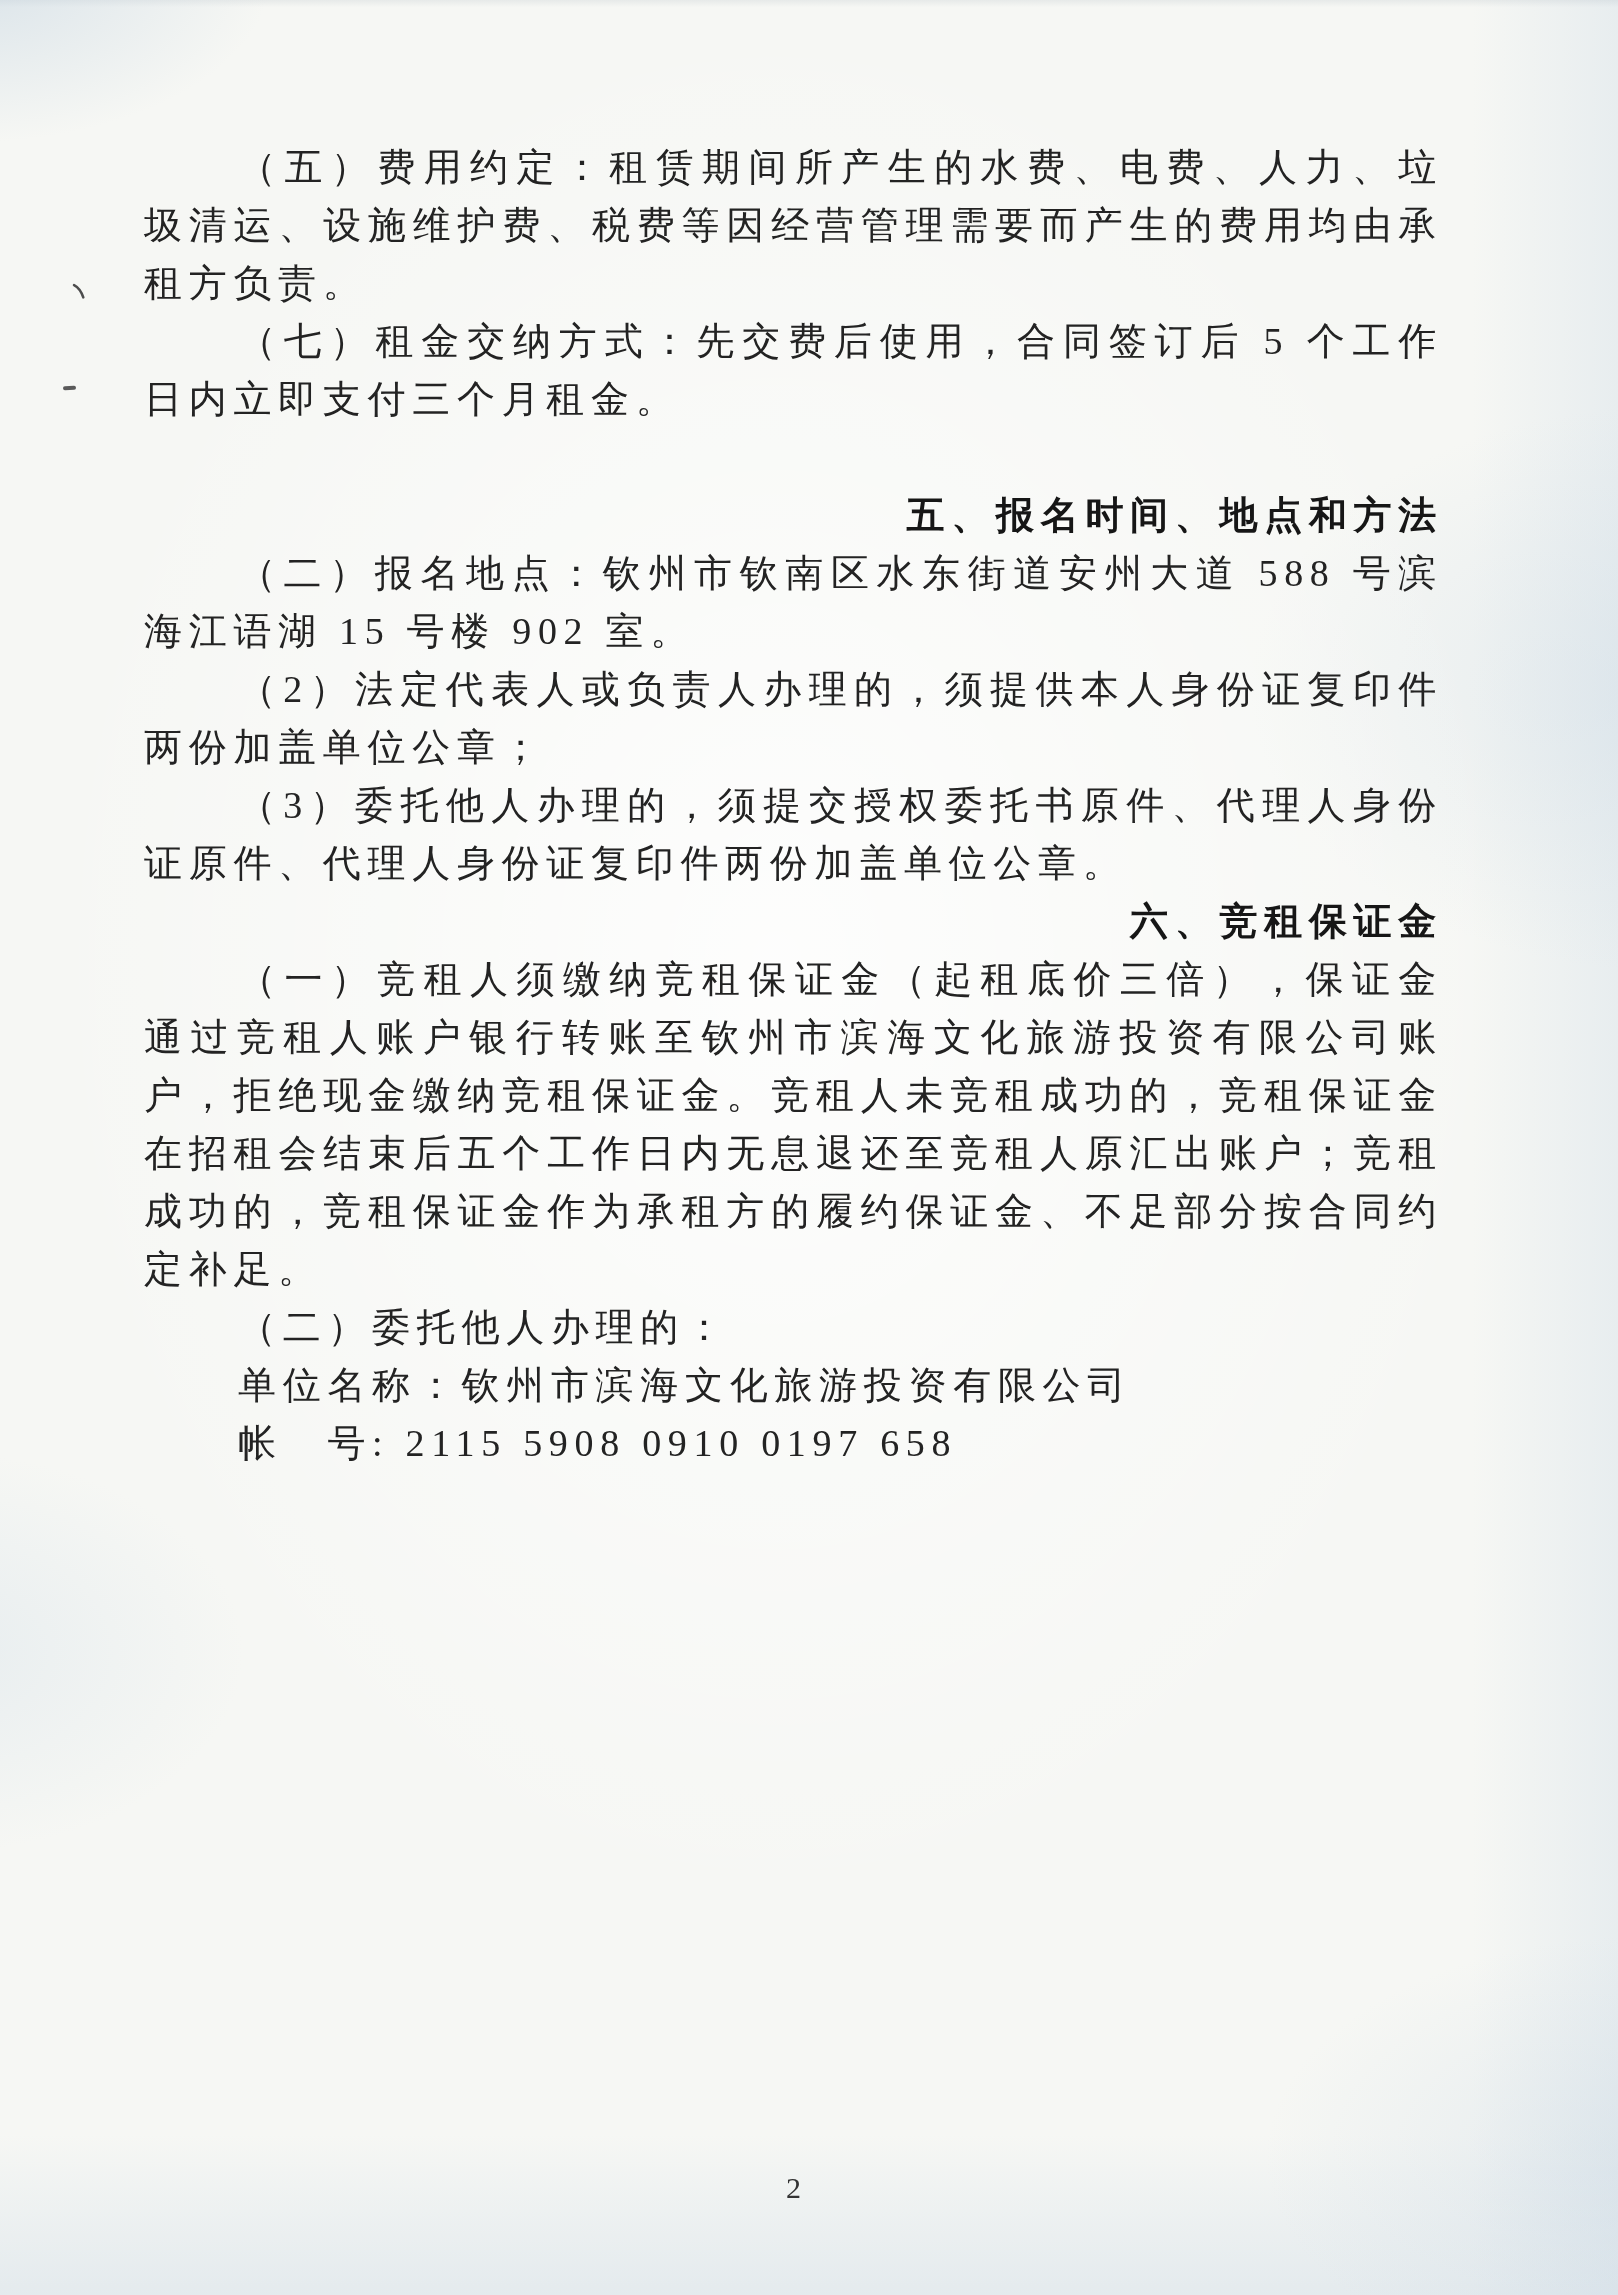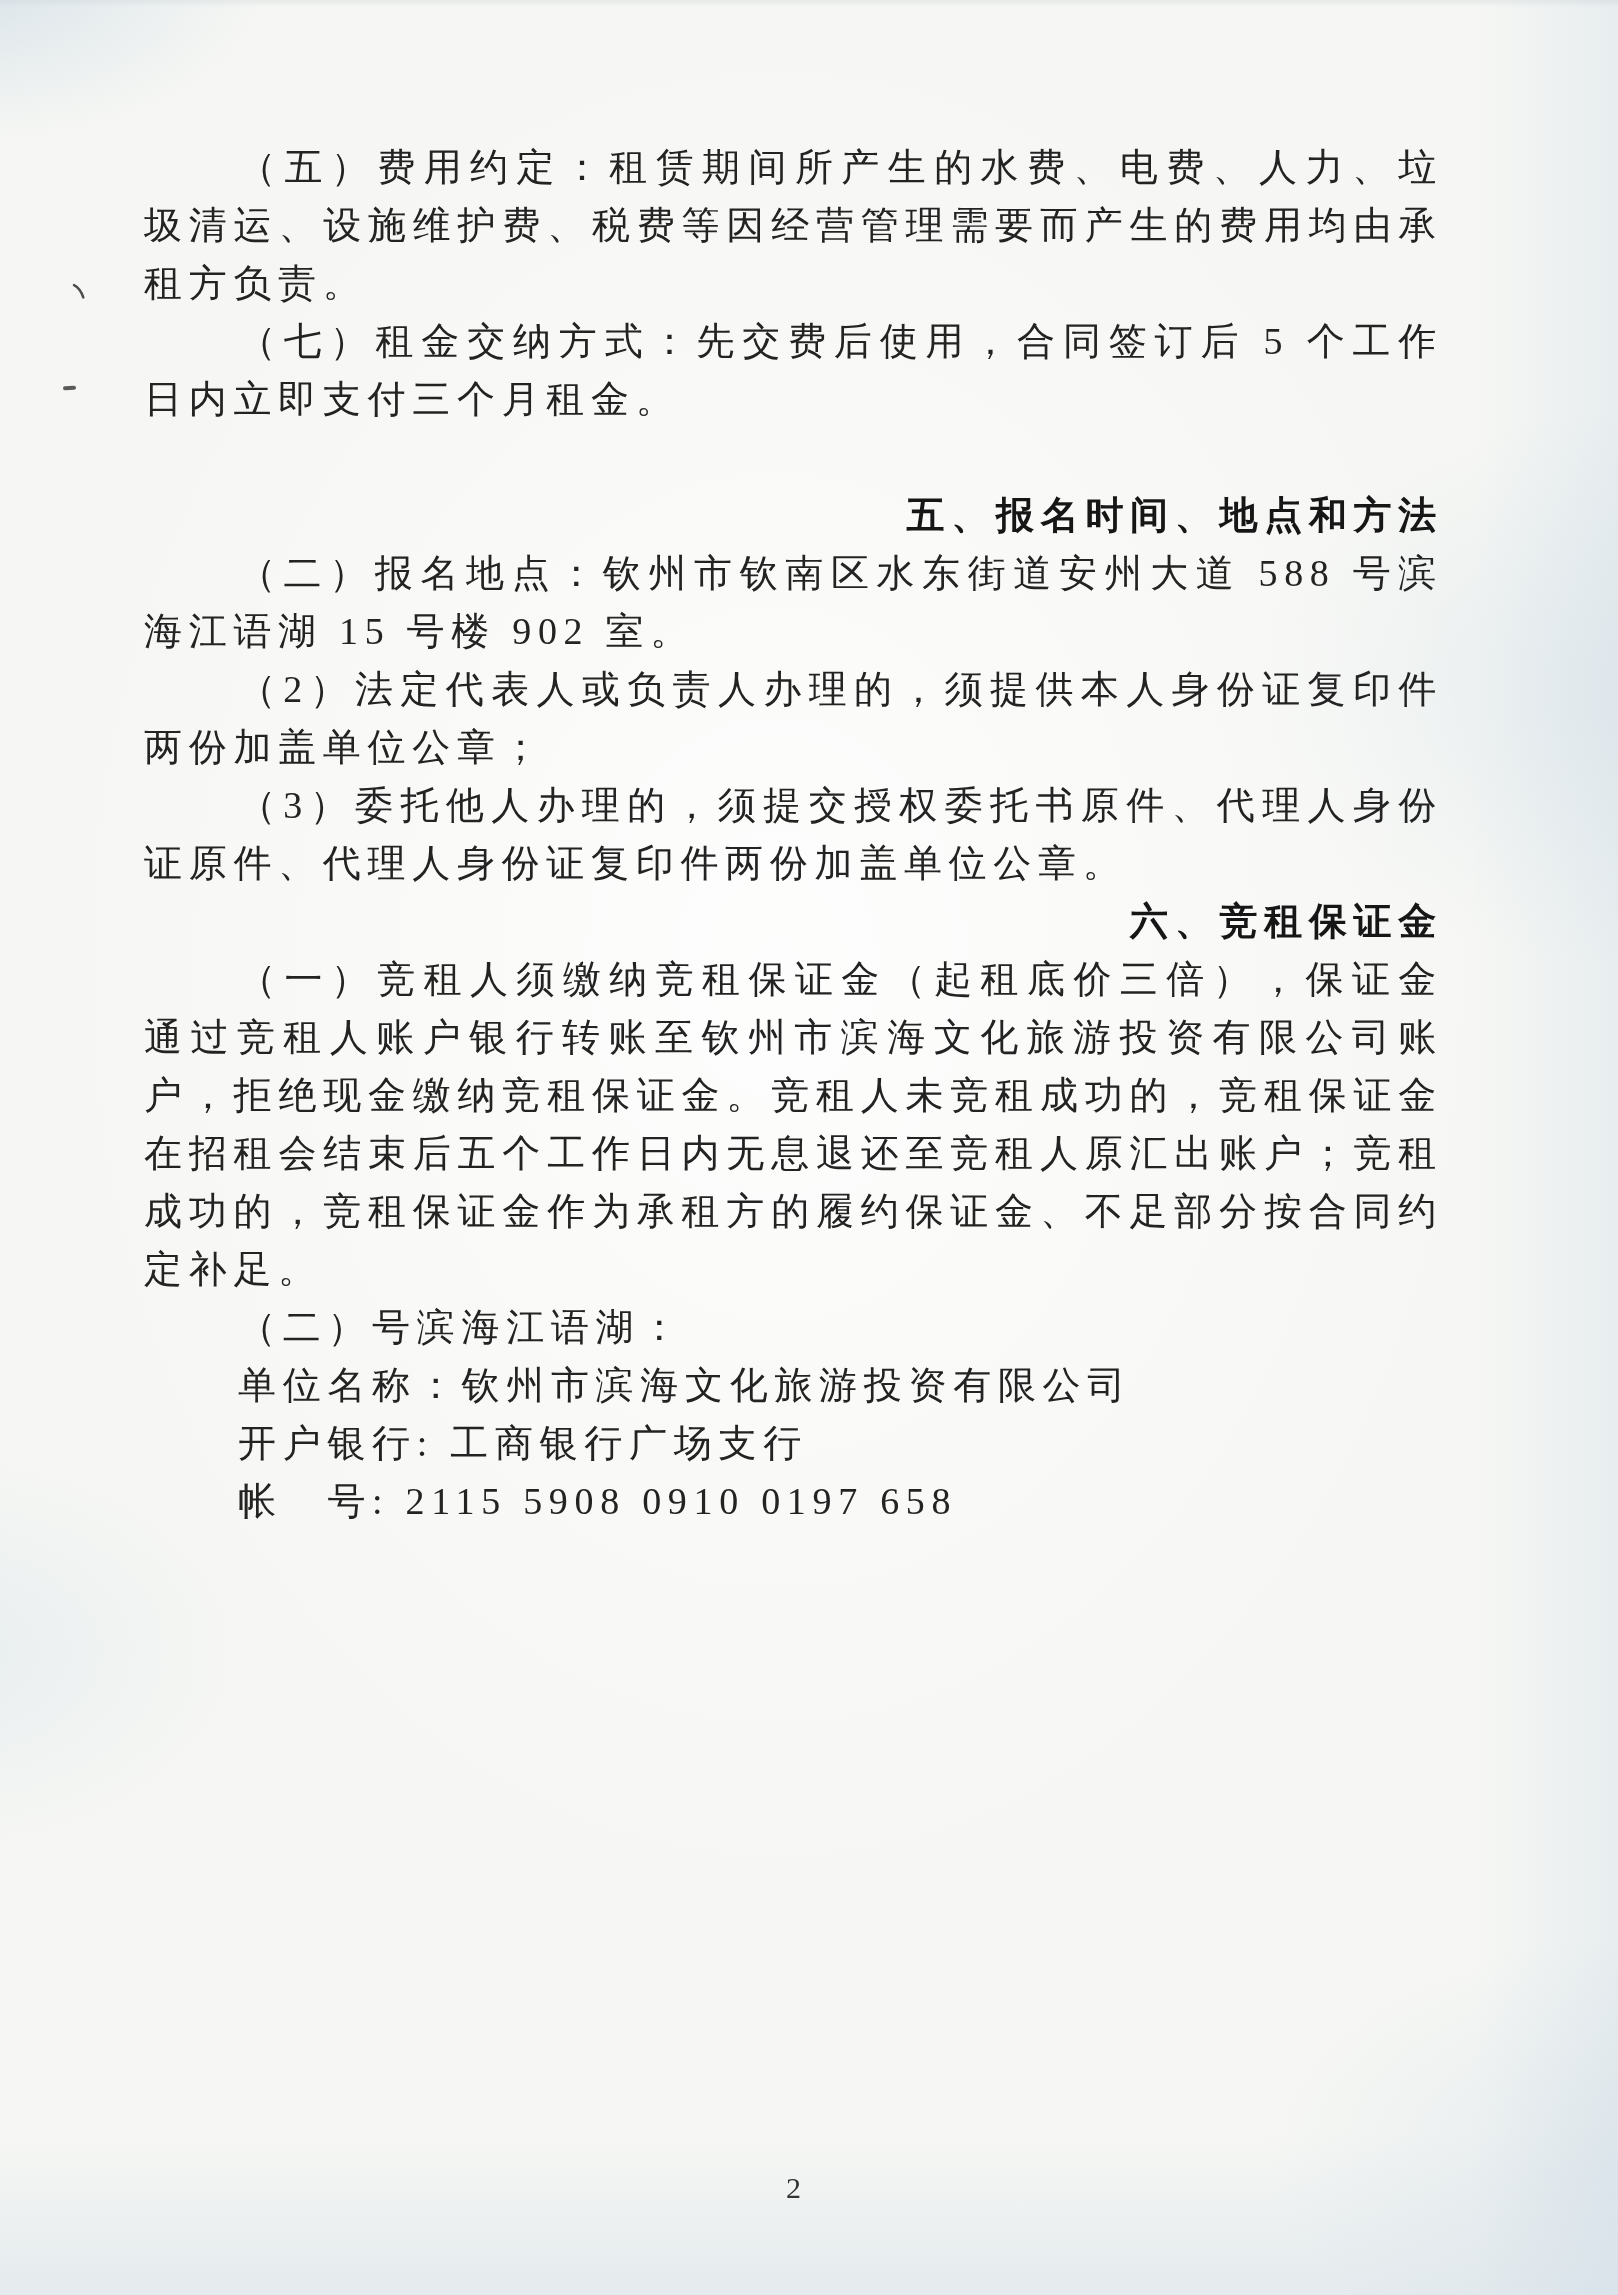--- a/index.html
+++ b/index.html
@@ -79,21 +79,20 @@
 
   <div class="content">
     <p class="body">（五）费用约定：租赁期间所产生的水费、电费、人力、垃圾清运、设施维护费、税费等因经营管理需要而产生的费用均由承租方负责。</p>
     <p class="body">（七）租金交纳方式：先交费后使用，合同签订后 5 个工作日内立即支付三个月租金。</p>
     <p class="heading space-before">五、报名时间、地点和方法</p>
     <p class="body">（二）报名地点：钦州市钦南区水东街道安州大道 588 号滨海江语湖 15 号楼 902 室。</p>
     <p class="body">（2）法定代表人或负责人办理的，须提供本人身份证复印件两份加盖单位公章；</p>
     <p class="body">（3）委托他人办理的，须提交授权委托书原件、代理人身份证原件、代理人身份证复印件两份加盖单位公章。</p>
     <p class="heading">六、竞租保证金</p>
     <p class="body">（一）竞租人须缴纳竞租保证金（起租底价三倍），保证金通过竞租人账户银行转账至钦州市滨海文化旅游投资有限公司账户，拒绝现金缴纳竞租保证金。竞租人未竞租成功的，竞租保证金在招租会结束后五个工作日内无息退还至竞租人原汇出账户；竞租成功的，竞租保证金作为承租方的履约保证金、不足部分按合同约定补足。</p>
-    <p class="body">（二）号滨海江语湖：</p>
+    <p class="body">（二）委托他人办理的：</p>
     <p class="body">单位名称：钦州市滨海文化旅游投资有限公司</p>
-    <p class="body">开户银行: 工商银行广场支行</p>
     <p class="body">帐　号: 2115 5908 0910 0197 658</p>
   </div>
 
   <div class="footer-page-num">2</div>
 </div>
 
 
 </body></html>

